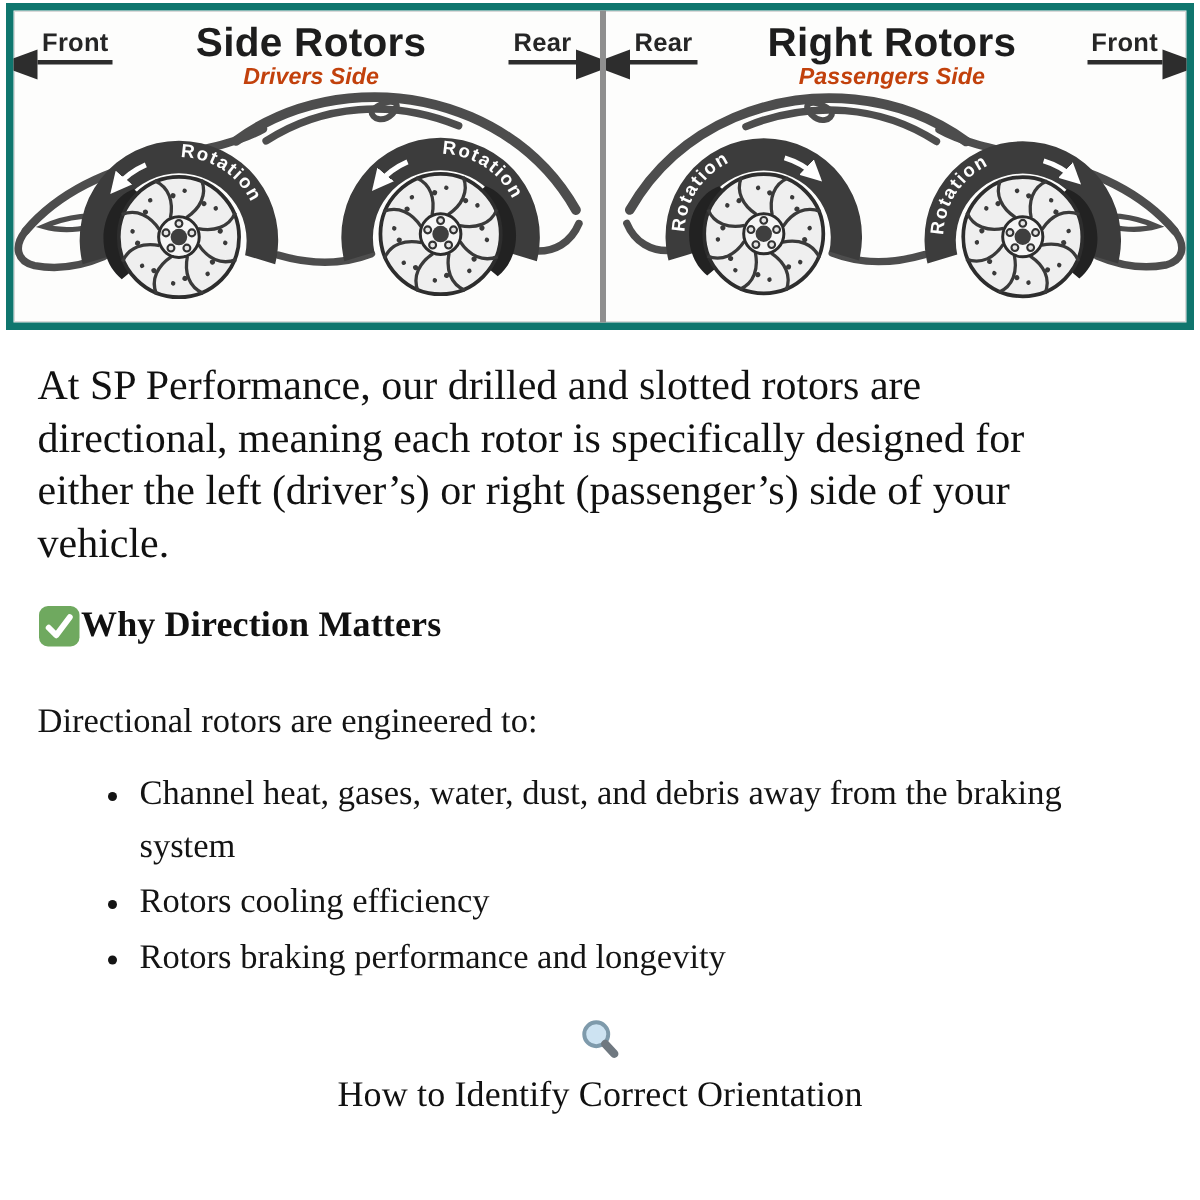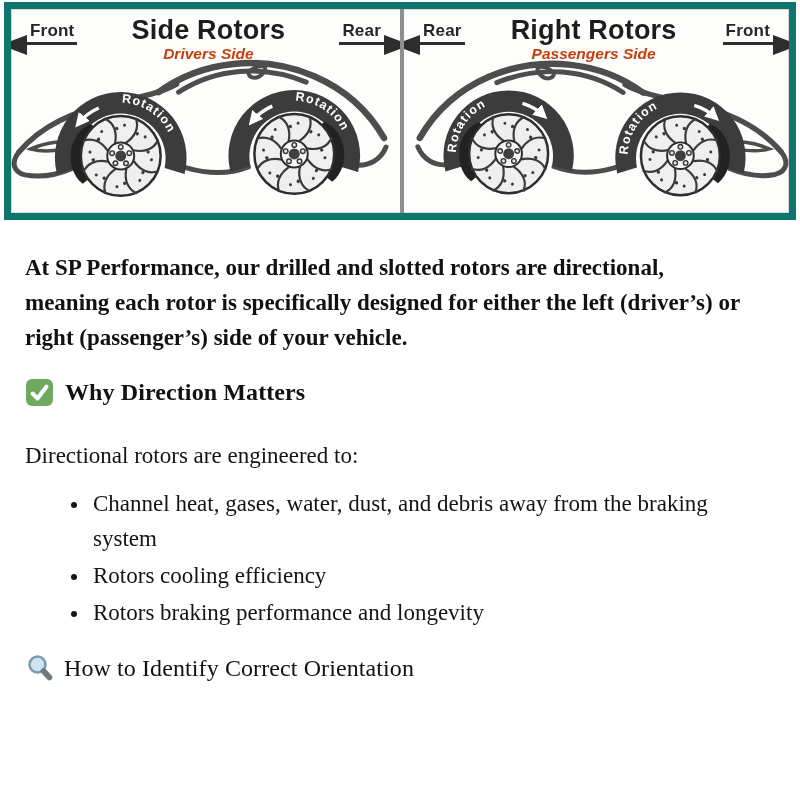--- a/index.html
+++ b/index.html
@@ -3,21 +3,21 @@
 <meta charset="utf-8">
 <style>
   * { margin:0; padding:0; box-sizing:border-box; }
   html,body { background:#ffffff; width:800px; }
   body { font-family:"Liberation Serif", serif; color:#141414; }
 
   
   .diagram {
     margin:2px 4px 0 4px;
     height:218px;
-    border:7px solid #0f766e;
+    border:5px solid #0f766e;
     box-shadow: inset 0 0 0 1px #d9d9d9;
     display:flex;
     background:#fdfdfc;
   }
   .panel { flex:1 1 50%; position:relative; overflow:hidden; }
   .panel + .panel { border-left:4px solid #8f8f8f; }
 
   .panel-header {
     position:absolute; top:6px; left:0; right:0;
     display:grid; grid-template-columns:auto 1fr auto;
@@ -51,32 +51,31 @@
   .panel-titles { text-align:center; }
   .panel-title { font-size:27px; font-weight:bold; color:#1d1d1d; line-height:1.02; letter-spacing:.2px; }
   .panel-subtitle { font-size:15.5px; font-weight:bold; font-style:italic; color:#c2410c; }
 
   .car-svg { position:absolute; left:0; bottom:0; width:100%; height:160px; }
 
   
   .content { padding:10px 25px 0 25px; }
   .intro {
     max-width:722px;
-    font-size:23px; line-height:35px; color:#111;
-    margin-top:20px;
-    font-weight:bold;
+    font-size:28px; line-height:35px; color:#111;
+    margin-top:10px;
   }
   h2.section-heading {
-    display:flex; align-items:center; gap:11px;
+    display:flex; align-items:center; 
     font-size:24px; color:#111;
     margin-top:23px;
     font-weight:bold;
     letter-spacing:.1px;
   }
-  h2.section-heading.normal-weight { font-weight:normal; gap:9px; }
+  h2.section-heading.normal-weight { font-weight:normal; gap:9px;flex-direction:column; }
   .emoji { display:inline-flex; flex:0 0 auto; }
   .lead { font-size:23px; line-height:35px; margin-top:31px; }
   ul.point-list {
     margin-top:13px;
     padding-left:65px;
     list-style:disc outside;
   }
   ul.point-list li {
     max-width:690px;
     font-size:23px; line-height:35px;

